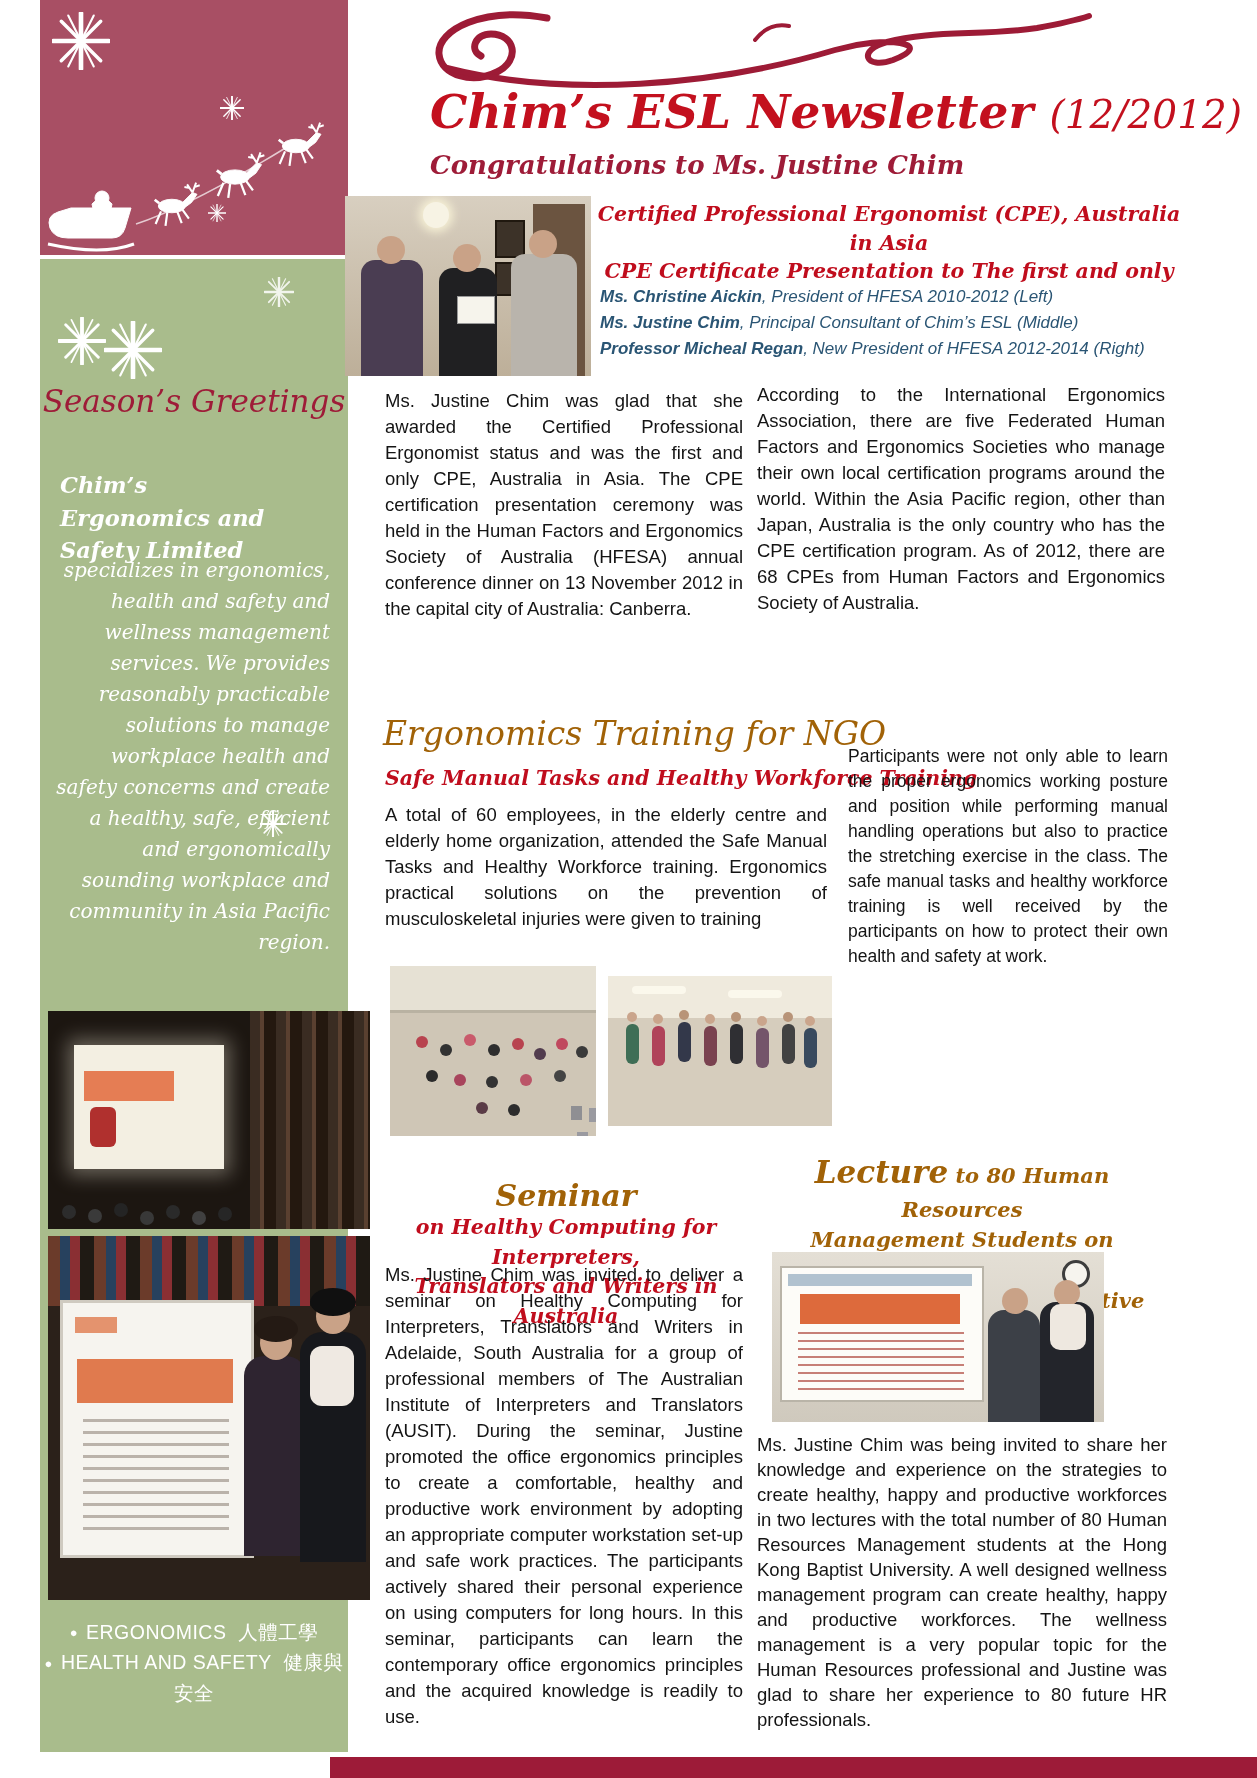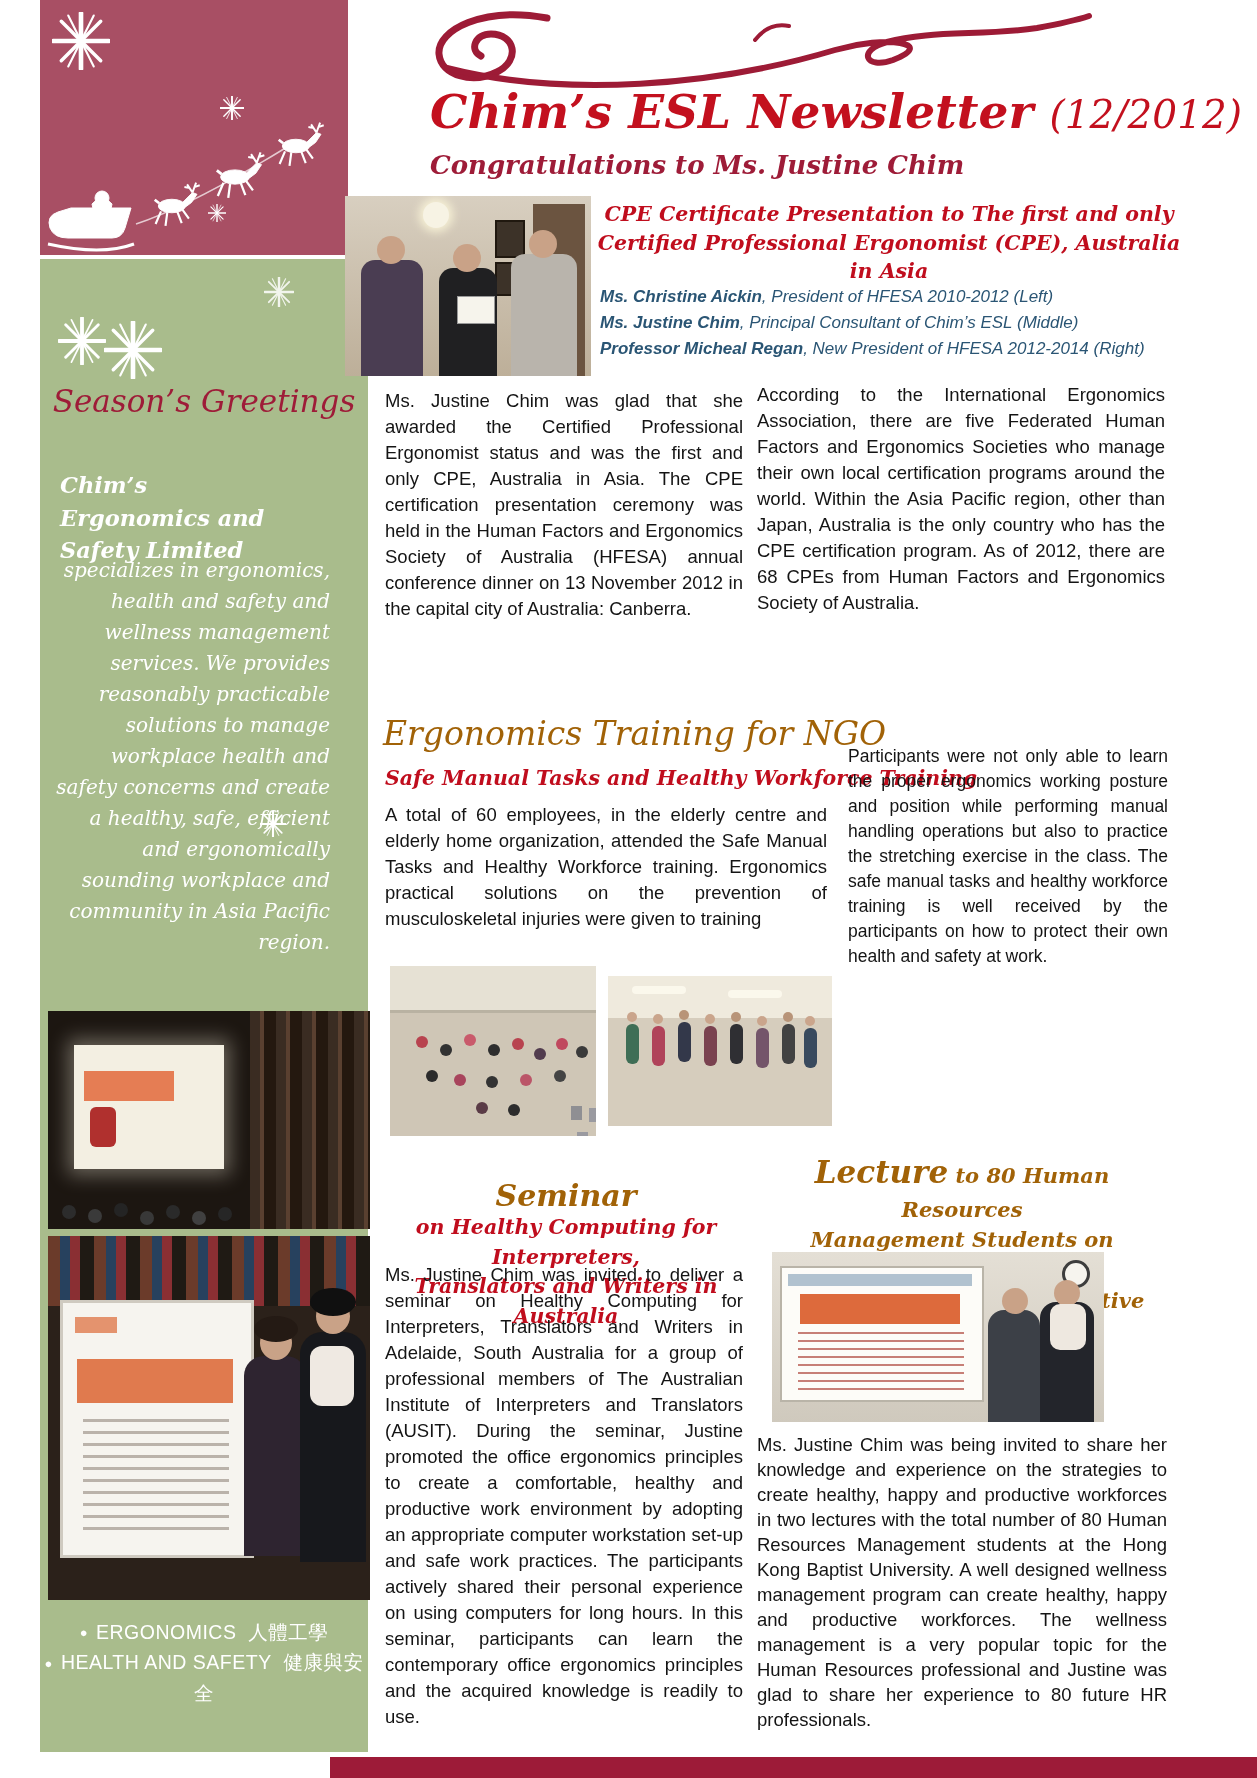--- a/index.html
+++ b/index.html
@@ -1,21 +1,21 @@
 <!DOCTYPE html>
 <html><head>
 <meta charset="utf-8">
 <style>
   html,body{margin:0;padding:0;background:#fff;}
   #page{position:relative;width:1257px;height:1778px;background:#ffffff;overflow:hidden;
         font-family:"Liberation Sans",sans-serif;}
 
   
   .sb-red{position:absolute;left:40px;top:0;width:308px;height:255px;background:#a84f64;}
-  .sb-green{position:absolute;left:40px;top:259px;width:308px;height:1493px;background:#a9bc8c;padding-left:20px;}
+  .sb-green{position:absolute;left:40px;top:259px;width:308px;height:1493px;background:#a9bc8c;}
   .flake{position:absolute;}
   .greeting{position:absolute;top:124px;left:0;width:100%;text-align:center;
             font-family:"DejaVu Serif",serif;font-style:italic;font-size:31px;color:#9e1c38;}
   .company{position:absolute;left:20px;top:210px;width:240px;color:#ffffff;
            font-family:"DejaVu Serif",serif;font-style:italic;font-weight:bold;
            font-size:22.5px;line-height:1.45;}
   .sb-desc{position:absolute;left:12px;top:296px;width:284px;color:#ffffff;text-align:right;
            padding-right:6px;box-sizing:border-box;font-family:"DejaVu Serif",serif;
            font-style:italic;font-size:20px;line-height:31px;}
   .services{position:absolute;left:0;top:1358px;width:100%;text-align:center;color:#ffffff;
@@ -254,22 +254,22 @@
     <div class="person" style="left:16px;top:64px;width:62px;height:116px;background:#4a3d52"></div>
     <div class="head" style="left:32px;top:40px;width:28px;height:28px"></div>
     <div class="person" style="left:94px;top:72px;width:58px;height:108px;background:#202022"></div>
     <div class="head" style="left:108px;top:48px;width:28px;height:28px"></div>
     <div class="person" style="left:166px;top:58px;width:66px;height:122px;background:#b9b4ac"></div>
     <div class="head" style="left:184px;top:34px;width:28px;height:28px"></div>
     <div class="cert" style="left:112px;top:100px;width:36px;height:26px"></div>
   </div>
 
   <div class="caption">
+    <div>Certified Professional Ergonomist (CPE), Australia in Asia</div>
     <div>CPE Certificate Presentation to The first and only</div>
-    <div>Certified Professional Ergonomist (CPE), Australia in Asia</div>
   </div>
 
   <div class="people">
     <div><b>Ms. Christine Aickin</b><span>, President of HFESA 2010-2012 (Left)</span></div>
     <div><b>Ms. Justine Chim</b><span>, Principal Consultant of Chim’s ESL (Middle)</span></div>
     <div><b>Professor Micheal Regan</b><span>, New President of HFESA 2012-2014 (Right)</span></div>
   </div>
 
   <div class="body-txt" style="left:385px;top:388px;width:358px">Ms. Justine Chim was glad that she awarded the Certified Professional Ergonomist status and was the first and only CPE, Australia in Asia. The CPE certification presentation ceremony was held in the Human Factors and Ergonomics Society of Australia (HFESA) annual conference dinner on 13 November 2012 in the capital city of Australia: Canberra.</div>
   <div class="body-txt" style="left:757px;top:382px;width:408px">According to the International Ergonomics Association, there are five Federated Human Factors and Ergonomics Societies who manage their own local certification programs around the world. Within the Asia Pacific region, other than Japan, Australia is the only country who has the CPE certification program. As of 2012, there are 68 CPEs from Human Factors and Ergonomics Society of Australia.</div>

